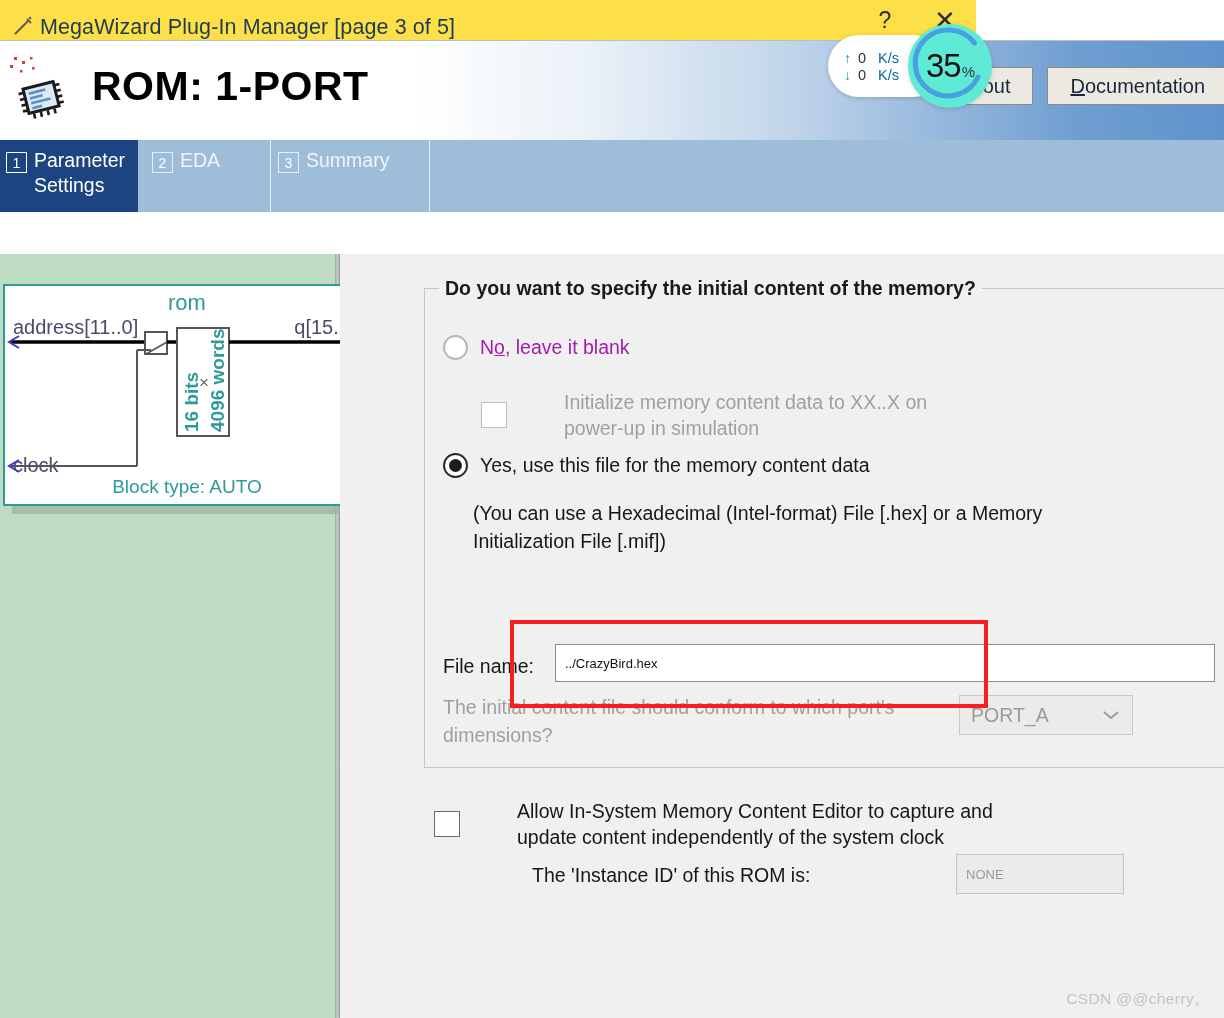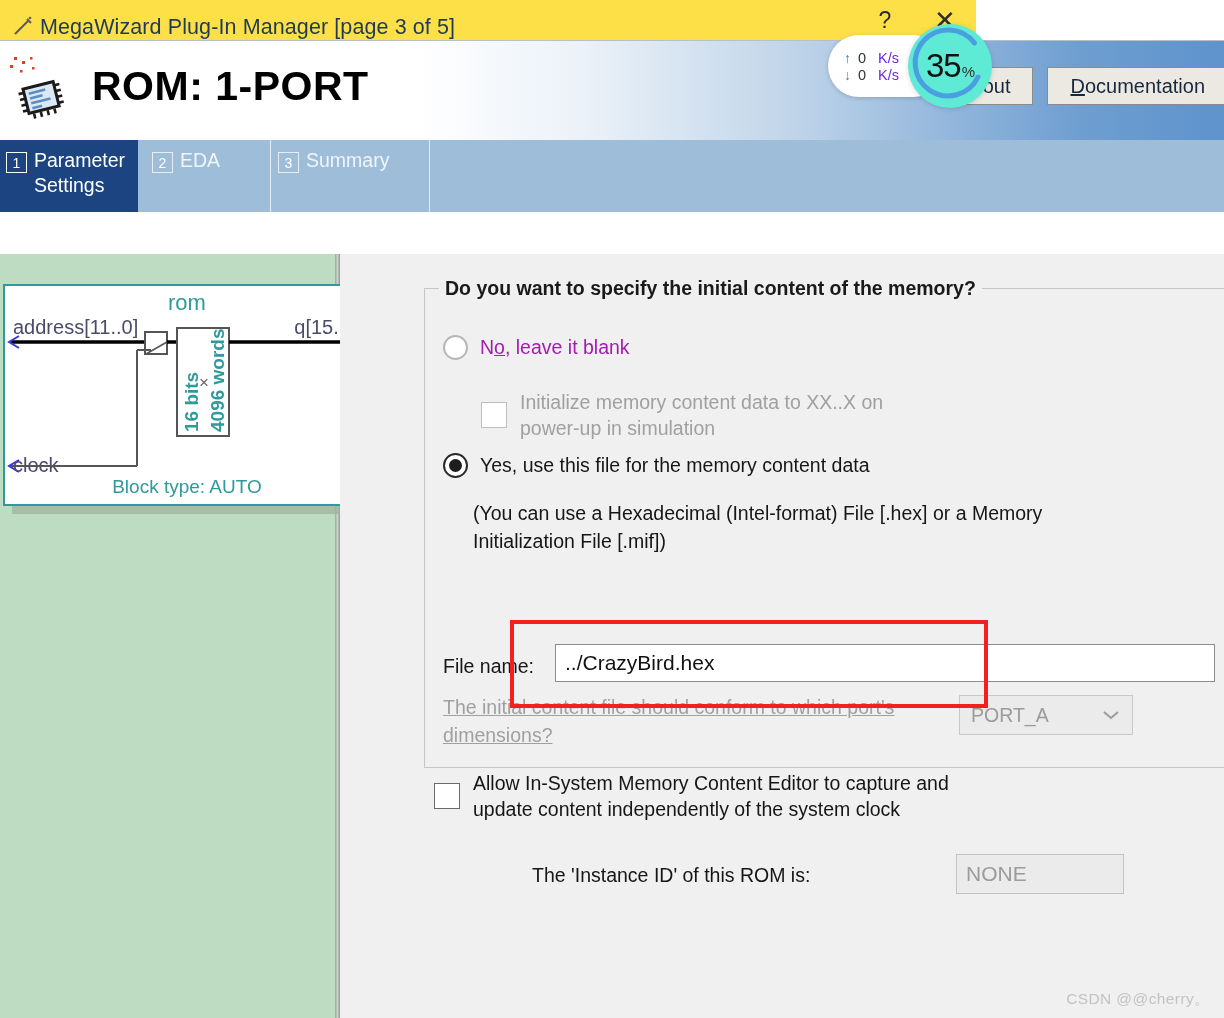--- a/index.html
+++ b/index.html
@@ -61,21 +61,21 @@
     background: #ffffff; border-radius: 31px;
     display: flex; flex-direction: column; justify-content: center;
     padding-left: 16px; gap: 1px;
     box-shadow: 0 1px 4px rgba(0,0,0,.18);
   }
   .net-row { display: flex; align-items: center; font-size: 14.5px; color: #444; }
   .net-arrow { width: 14px; font-size: 14px; line-height: 1; }
   .net-arrow.up { color: #2a7fd4; }
   .net-arrow.down { color: #2ea84f; }
   .net-val { width: 16px; text-align: left; color: #333; }
-  .net-unit { color: #6d28d9; margin-left: 4px; }
+  .net-unit { color: #0369a1; margin-left: 4px; }
   .progcircle {
     position: absolute; left: 908px; top: 24px; width: 84px; height: 84px;
     background: #5eead4; border-radius: 50%;
     display: flex; align-items: center; justify-content: center;
     box-shadow: 0 1px 5px rgba(0,0,0,.15);
   }
   .progcircle svg { position: absolute; left: 0; top: 0; }
   .prog-text {
     position: relative; display: flex; align-items: baseline;
     font-size: 33px; color: #111; letter-spacing: -1px;
@@ -164,41 +164,41 @@
     content: ""; width: 13px; height: 13px; border-radius: 50%; background: #1d1d1d;
   }
   .radio-label { font-size: 19.5px; margin-left: 12px; line-height: 25px; }
   .radio-label.disabled { color: #a21caf; }
   .radio-label.enabled { color: #161616; }
 
   .chk {
     width: 26px; height: 26px; background: #ffffff; border: 1.6px solid #bdbdbd; flex: none;
   }
   .chk.dark { border-color: #6a6a6a; }
-  .chk-row { position: absolute; display: flex; align-items: center; }
+  .chk-row { position: absolute; display: flex; align-items: center; gap: 44px; }
   .chk-label { font-size: 19.5px; margin-left: 13px; line-height: 26px; white-space: pre-line; }
   .chk-label.disabled { color: #a0a0a0; }
   .chk-label.enabled { color: #161616; }
 
   .note {
     position: absolute; font-size: 19.5px; color: #161616; line-height: 28px;
     white-space: pre-line;
   }
   .muted { color: #a0a0a0; }
 
   .btn {
     position: absolute; background: #e2e2e2; border: 1px solid #9a9a9a;
     display: flex; align-items: center; justify-content: center;
     font-size: 19.5px; color: #16283d;
   }
   .field-label { position: absolute; font-size: 19.5px; color: #161616; }
   .textinput {
     position: absolute; background: #ffffff; border: 1.5px solid #8c8c8c;
     display: flex; align-items: center; padding-left: 9px;
-    font-size: 21px; color: #111;
+    font-size: 13px; color: #111;
   }
   .textinput.disabled { background: #ebebeb; border-color: #c3c3c3; color: #9b9b9b; }
   .dropdown {
     position: absolute; background: #ebebeb; border: 1.5px solid #c8c8c8;
     display: flex; align-items: center; padding-left: 11px;
     font-size: 19.5px; color: #9b9b9b;
   }
   .dd-chev {
     position: absolute; right: 0; top: 0; width: 42px; height: 100%;
     display: flex; align-items: center; justify-content: center;
@@ -384,33 +384,33 @@
         <div class="radio-label enabled">Yes, use this file for the memory content data</div>
       </div>
 
       <div class="note" style="left:48px; top:210px;">(You can use a Hexadecimal (Intel-format) File [.hex] or a Memory
 Initialization File [.mif])</div>
 
 
       <div class="field-label" style="left:18px; top:366px;">File name:</div>
       <div class="textinput" style="left:130px; top:355px; width:660px; height:38px;">../CrazyBird.hex</div>
 
-      <div class="note muted" style="left:18px; top:404px;text-decoration:underline;">The initial content file should conform to which port's
+      <div class="note muted" style="left:18px; top:404px;">The initial content file should conform to which port's
 dimensions?</div>
       <div class="dropdown" style="left:534px; top:406px; width:174px; height:40px;">
         <span>PORT_A</span>
         <span class="dd-chev">
           <svg width="18" height="12" viewBox="0 0 18 12">
               <polyline points="2,3 9,9 16,3" fill="none" stroke="#9b9b9b" stroke-width="2"></polyline>
             </svg>
         </span>
       </div>
     </div>
 
-    <div class="chk-row" style="left:94px; top:516px;">
+    <div class="chk-row" style="left:94px; top:544px;">
       <div class="chk dark"></div>
       <div class="chk-label enabled">Allow In-System Memory Content Editor to capture and
 update content independently of the system clock</div>
     </div>
 
     <div class="field-label" style="left:192px; top:610px;">The 'Instance ID' of this ROM is:</div>
     <div class="textinput disabled" style="left:616px; top:600px; width:168px; height:40px;">NONE</div>
   </div>
 
   <div class="redbox" style="left:510px; top:620px; width:478px; height:88px;"></div>

